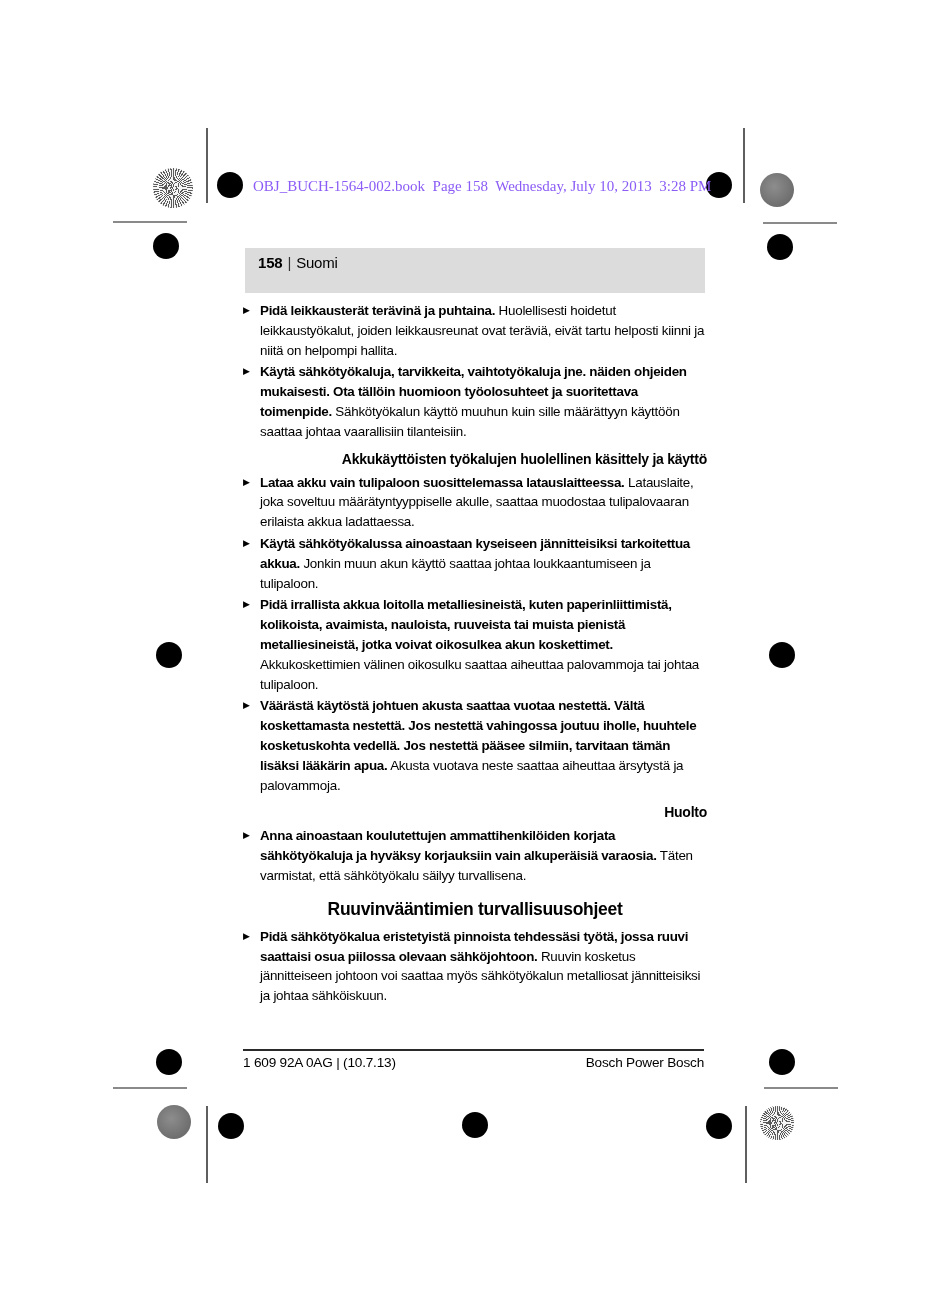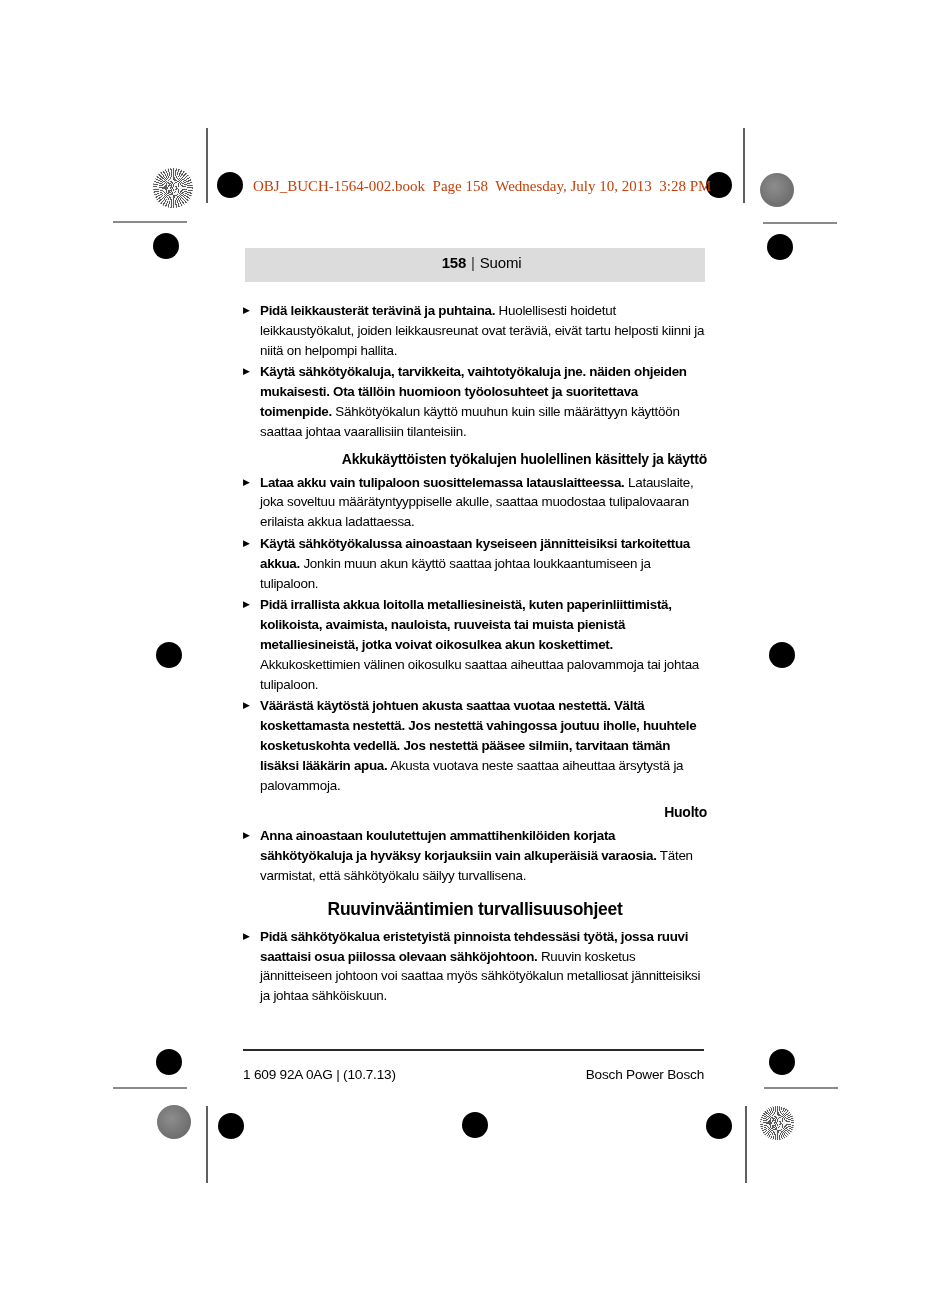--- a/index.html
+++ b/index.html
@@ -23,26 +23,26 @@
     position:absolute;border-radius:50%;
     background:radial-gradient(circle at 42% 40%, #8d8d8d 0%, #6e6e6e 70%, #7a7a7a 100%);
   }
   .mark-hline{position:absolute;height:2px;background:#8a8a8a;}
   .mark-vline{position:absolute;width:2px;background:#5f5f5f;}
 
   
   .print-header{
     position:absolute;left:253px;top:178px;
     font-family:"Liberation Serif", serif;
-    font-size:15px;color:#c2410c;white-space:pre;
+    font-size:15px;color:#8b5cf6;white-space:pre;
   }
   .page-header{
-    position:absolute;left:245px;top:248px;width:460px;height:34px;
+    position:absolute;left:245px;top:248px;width:460px;height:45px;
     background:#dcdcdc;line-height:30px;
-    font-size:15px;letter-spacing:-0.2px;text-align:center;
+    font-size:15px;letter-spacing:-0.2px;
   }
   .page-header .pagenum{font-weight:bold;margin-left:13px;}
   .page-header .sep{margin:0 5px;color:#333;}
 
   .content{
     position:absolute;left:243px;top:301px;width:464px;
     font-size:13.4px;line-height:19.8px;letter-spacing:-0.25px;
   }
   ul.bullets{list-style:none;margin:0;padding:0;}
   ul.bullets li{position:relative;padding-left:17px;margin:0 0 2px 0;}
@@ -59,21 +59,21 @@
   h2.chapter{
     font-size:17.5px;line-height:21px;margin:13px 0 7px 0;
     letter-spacing:-0.3px;
     text-align:center;
   }
 
   .footer{
     position:absolute;left:243px;top:1049px;width:461px;
     border-top:2px solid #2a2a2a;
     display:flex;justify-content:space-between;
-    padding-top:16px;font-size:13.6px;letter-spacing:-0.2px;
+    padding-top:4px;font-size:13.6px;letter-spacing:-0.2px;
   }
 </style>
 </head>
 <body>
 
 <div class="page">
 
   <svg width="0" height="0" style="position:absolute">
     <defs>
       <g id="regsym">

